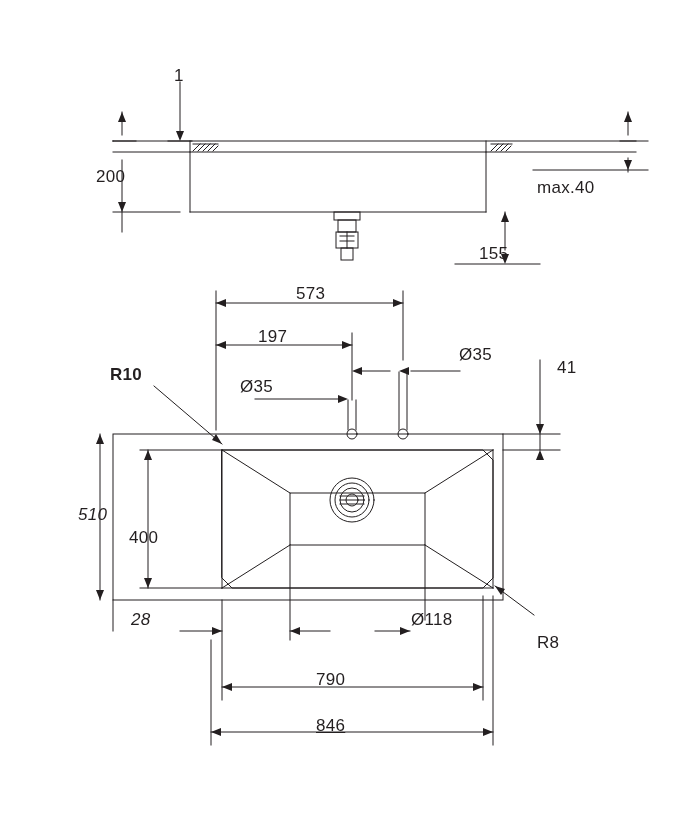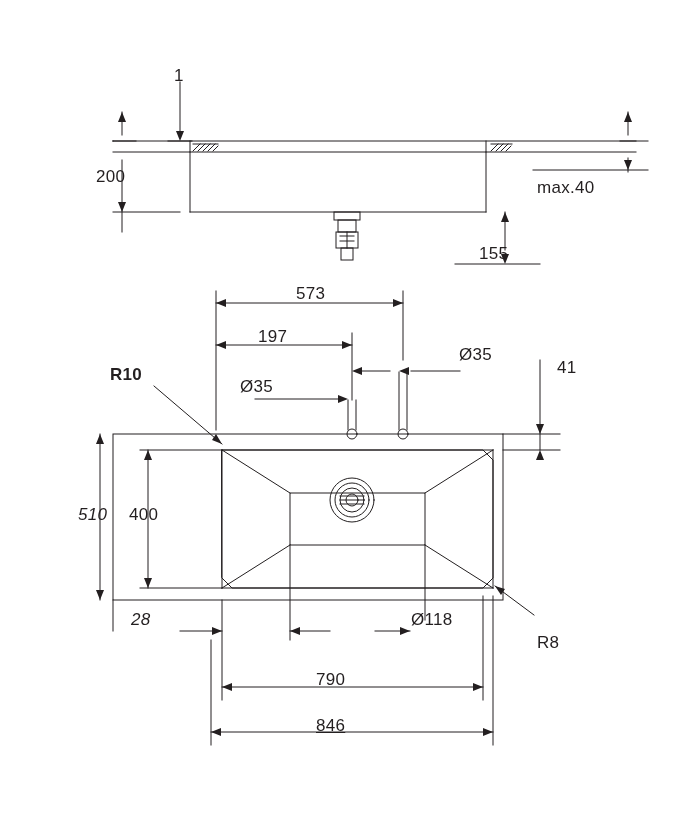--- a/index.html
+++ b/index.html
@@ -220,21 +220,21 @@
   <div class="dimtext" style="left:467px; top:244px;margin-left:12px;">155</div>
 
   <div class="dimtext" style="left:296px; top:284px;">573</div>
   <div class="dimtext" style="left:258px; top:327px;">197</div>
   <div class="dimtext" style="left:459px; top:345px;">Ø35</div>
   <div class="dimtext" style="left:541px; top:358px;margin-left:16px;">41</div>
   <div class="dimtext" style="left:240px; top:377px;">Ø35</div>
   <div class="dimtext" style="left:110px; top:365px;font-weight:bold;">R10</div>
 
   <div class="dimtext" style="left:78px; top:505px;font-style:italic;">510</div>
-  <div class="dimtext" style="left:129px; top:505px;">400</div>
+  <div class="dimtext" style="left:129px; top:528px;">400</div>
 
   <div class="dimtext" style="left:131px; top:610px;font-style:italic;">28</div>
   <div class="dimtext" style="left:411px; top:610px;">Ø118</div>
   <div class="dimtext" style="left:537px; top:607px;margin-top:26px;">R8</div>
 
   <div class="dimtext" style="left:316px; top:670px;">790</div>
   <div class="dimtext" style="left:316px; top:716px;text-decoration:underline;">846</div>
 
 </div>
 

